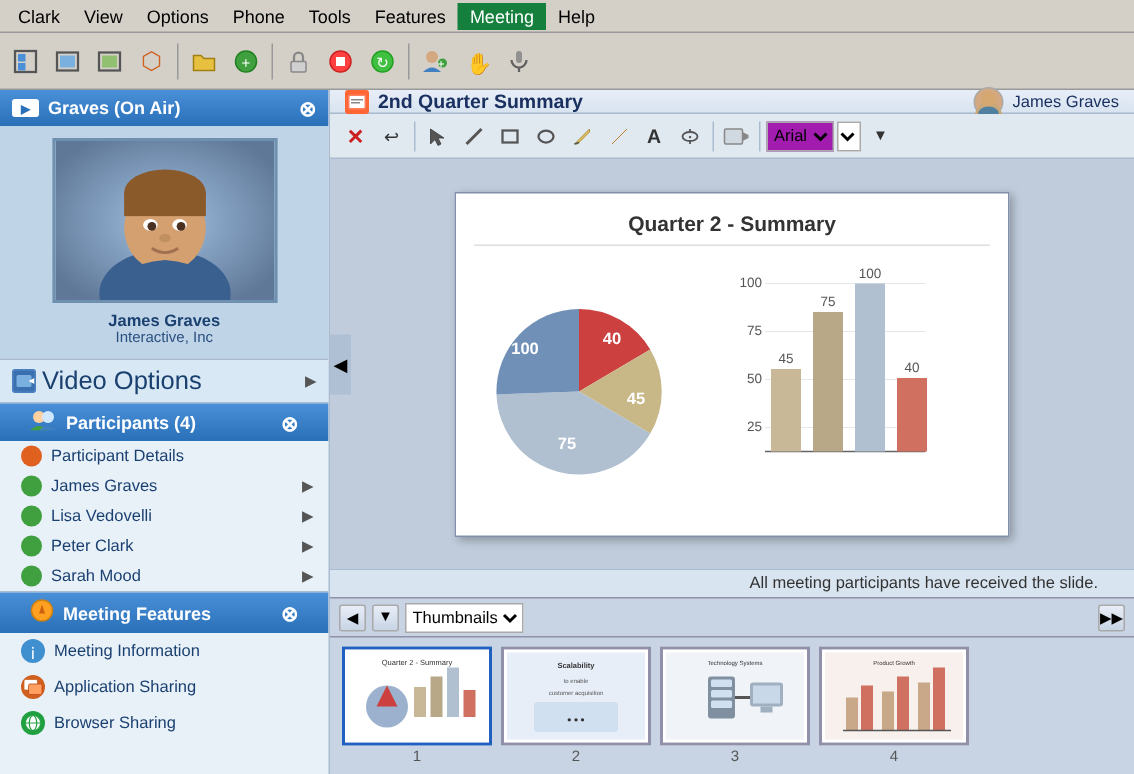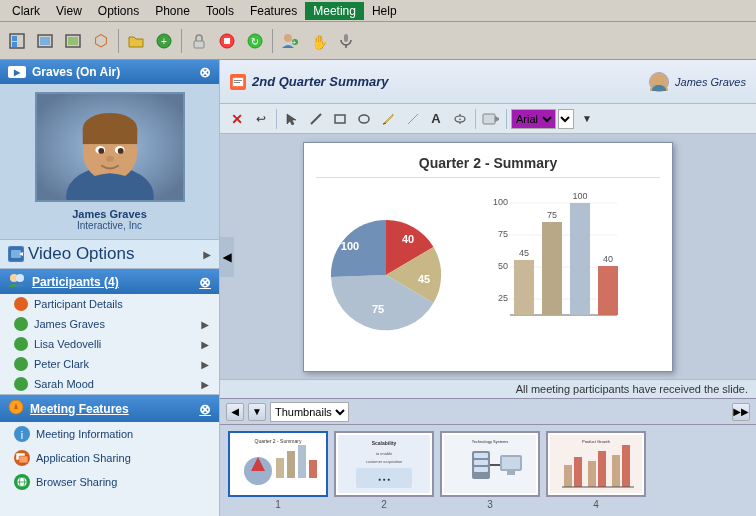--- a/index.html
+++ b/index.html
@@ -31,38 +31,38 @@
     .person-silhouette { width: 100%; height: 100%; background: linear-gradient(to bottom, #b0c8e0 0%, #90a8c0 60%, #7090a8 100%); position: relative; display: flex; align-items: center; justify-content: center; }
     .video-name { text-align: center; margin-top: 6px; font-size: 11px; font-weight: bold; color: #1a4070; }
     .video-company { text-align: center; font-size: 10px; color: #2a5080; }
     .video-options-row { display: flex; align-items: center; gap: 4px; padding: 4px 8px; background: #d8e8f4; border-top: 1px solid #aabbd0; }
     .video-options-icon { width: 16px; height: 16px; background: #4a80c0; border-radius: 2px; display: flex; align-items: center; justify-content: center; color: white; font-size: 10px; }
     .video-options-text { font-size: 17px; color: #1a4070; cursor: pointer; flex: 1; }
     .video-options-arrow { font-size: 10px; color: #555; }
 
     
     .participants-panel { border-bottom: 1px solid #aabbd0; }
-    .panel-header { background: linear-gradient(to bottom, #4a90d9, #2a70b9); color: white; display: flex; align-items: center; justify-content: space-between; padding: 4px 8px; font-size: 12px; font-weight: bold; text-decoration: underline; }
+    .panel-header { background: linear-gradient(to bottom, #4a90d9, #2a70b9); color: white; display: flex; align-items: center; justify-content: space-between; padding: 4px 20px; font-size: 12px; font-weight: bold; }
     .panel-header-left { display: flex; align-items: center; gap: 6px; }
     .panel-collapse { cursor: pointer; font-size: 14px; }
     .participant-item { display: flex; align-items: center; gap: 6px; padding: 3px 10px 3px 14px; cursor: pointer; font-size: 11px; color: #1a4070; }
     .participant-icon { width: 14px; height: 14px; border-radius: 50%; flex-shrink: 0; }
     .participant-item-row { display: flex; align-items: center; justify-content: space-between; width: 100%; }
     .participant-arrow { font-size: 10px; color: #555; }
 
     
     .features-panel { }
     .feature-item { display: flex; align-items: center; gap: 6px; padding: 4px 10px 4px 14px; cursor: pointer; font-size: 11px; color: #1a4070; }
     .feature-icon { width: 16px; height: 16px; border-radius: 50%; flex-shrink: 0; display: flex; align-items: center; justify-content: center; font-size: 10px; }
 
     
     .content-area { flex: 1; display: flex; flex-direction: column; background: #c8d8e8; }
 
     
-    .pres-header { background: linear-gradient(to bottom, #e8eef8, #d8e4f0); border-bottom: 1px solid #aabbd0; display: flex; align-items: center; justify-content: space-between; padding: 4px 10px; height: 44px; font-style: italic; }
+    .pres-header { background: linear-gradient(to bottom, #e8eef8, #d8e4f0); border-bottom: 1px solid #aabbd0; display: flex; align-items: center; justify-content: space-between; padding: 4px 10px; height: 16px; }
     .pres-title-row { display: flex; align-items: center; gap: 6px; }
     .pres-icon { width: 16px; height: 16px; background: #ff6633; border-radius: 2px; font-size: 9px; color: white; display: flex; align-items: center; justify-content: center; }
     .pres-title { font-size: 13px; font-weight: bold; color: #1a3060; }
     .presenter-info { display: flex; align-items: center; gap: 6px; font-size: 11px; color: #1a3060; }
     .presenter-avatar { width: 20px; height: 20px; border-radius: 50%; background: #d4a880; border: 1px solid #aaa; display: flex; align-items: center; justify-content: center; font-size: 11px; }
 
     
     .pres-toolbar { background: #e0e8f0; border-bottom: 1px solid #aabbd0; display: flex; align-items: center; padding: 2px 6px; height: 30px; gap: 2px; }
     .pres-tool-btn { width: 22px; height: 22px; background: transparent; border: 1px solid transparent; display: flex; align-items: center; justify-content: center; cursor: pointer; font-size: 12px; color: #333; }
     .pres-tool-sep { width: 1px; height: 20px; background: #aabbd0; margin: 0 2px; }
@@ -71,21 +71,21 @@
 
     
     .slide-view { flex: 1; background: #c0ccdc; display: flex; align-items: center; justify-content: center; position: relative; }
     .slide-container { width: 370px; height: 230px; background: white; border: 1px solid #8090a8; box-shadow: 2px 2px 6px rgba(0,0,0,0.3); padding: 12px; }
     .slide-title { text-align: center; font-size: 14px; font-weight: bold; color: #333; margin-bottom: 12px; border-bottom: 1px solid #ddd; padding-bottom: 6px; }
     .slide-content { display: flex; gap: 16px; height: 160px; }
     .pie-chart-area { width: 160px; height: 160px; flex-shrink: 0; position: relative; }
     .bar-chart-area { flex: 1; height: 160px; display: flex; align-items: flex-end; gap: 6px; padding-bottom: 4px; position: relative; }
 
     
-    .status-bar { background: #d8e4f0; border-top: 1px solid #aabbd0; padding: 3px 8px; font-size: 11px; color: #333; display: flex; align-items: flex-start; justify-content: flex-end; }
+    .status-bar { background: #d8e4f0; border-top: 1px solid #aabbd0; padding: 3px 24px; font-size: 11px; color: #333; display: flex; align-items: flex-start; justify-content: flex-end; }
 
     
     .thumb-bar { background: #c8d4e4; border-top: 1px solid #9090a8; display: flex; flex-direction: column; }
     .thumb-controls { display: flex; align-items: center; padding: 3px 6px; gap: 4px; border-bottom: 1px solid #9090a8; height: 26px; }
     .thumb-btn { width: 18px; height: 18px; background: linear-gradient(to bottom, #e8eef8, #c8d4e4); border: 1px solid #aaa; border-radius: 2px; display: flex; align-items: center; justify-content: center; cursor: pointer; font-size: 10px; }
     .thumb-select { height: 20px; font-size: 11px; background: white; border: 1px solid #aaa; }
     .thumb-items { display: flex; gap: 6px; padding: 6px 8px; align-items: flex-end; }
     .thumb-item { display: flex; flex-direction: column; align-items: center; gap: 2px; }
     .thumb-frame { width: 100px; height: 66px; background: white; border: 2px solid #9090a8; overflow: hidden; display: flex; align-items: center; justify-content: center; cursor: pointer; position: relative; }
     .thumb-frame.active { border-color: #2060c0; }

